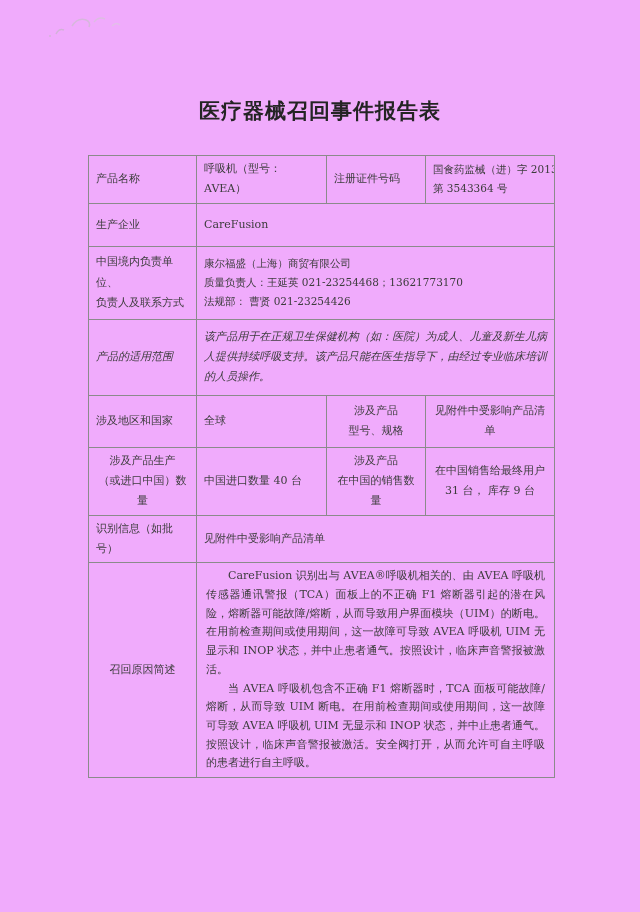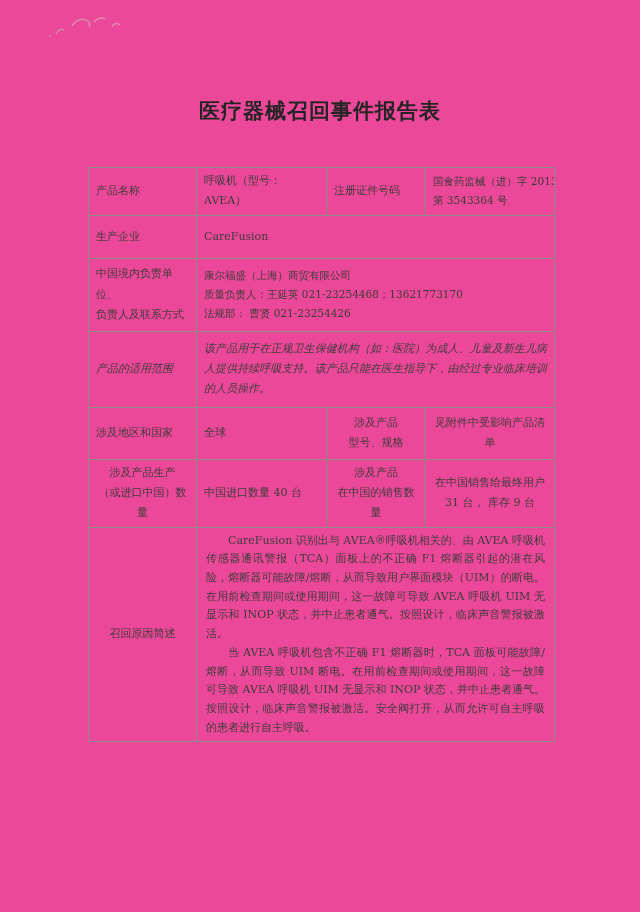--- a/index.html
+++ b/index.html
@@ -1,20 +1,20 @@
 <!DOCTYPE html>
 <html><head>
 <meta charset="utf-8">
 <style>
   html, body { margin: 0; padding: 0; }
   .page {
     position: relative;
     width: 640px;
     height: 912px;
-    background: #ec4899;
+    background: #f0abfc;
     overflow: hidden;
     font-family: "DejaVu Serif", "Liberation Serif", serif;
     color: #3c3c3c;
   }
   .scan-artifact {
     position: absolute;
     left: 42px;
     top: 6px;
     opacity: 0.55;
     filter: blur(0.6px);
@@ -26,21 +26,21 @@
     width: 100%;
     text-align: center;
     font-size: 21px;
     font-weight: bold;
     letter-spacing: 1px;
     color: #242424;
   }
   table.recall-table {
     position: absolute;
     left: 88px;
-    top: 167px;
+    top: 155px;
     width: 466px;
     border-collapse: collapse;
     table-layout: fixed;
   }
   td {
     border: 1px solid #8b8b8b;
     font-size: 11px;
     line-height: 1.85;
     padding: 3px 7px;
     vertical-align: middle;
@@ -133,20 +133,24 @@
     <tr class="r7">
       <td class="pre center">涉及产品生产
 （或进口中国）数量</td>
       <td>中国进口数量 40 台</td>
       <td class="pre center">涉及产品
 在中国的销售数量</td>
       <td class="prex center">在中国销售给最终用户
 31 台， 库存 9 台</td>
     </tr>
 
+    <tr class="r8">
+      <td>识别信息（如批号）</td>
+      <td colspan="3">见附件中受影响产品清单</td>
+    </tr>
 
     <tr class="r9">
       <td class="center">召回原因简述</td>
       <td colspan="3" class="reason-cell">
         <p>CareFusion 识别出与 AVEA®呼吸机相关的、由 AVEA 呼吸机传感器通讯警报（TCA）面板上的不正确 F1 熔断器引起的潜在风险，熔断器可能故障/熔断，从而导致用户界面模块（UIM）的断电。在用前检查期间或使用期间，这一故障可导致 AVEA 呼吸机 UIM 无显示和 INOP 状态，并中止患者通气。按照设计，临床声音警报被激活。</p>
         <p>当 AVEA 呼吸机包含不正确 F1 熔断器时，TCA 面板可能故障/熔断，从而导致 UIM 断电。在用前检查期间或使用期间，这一故障可导致 AVEA 呼吸机 UIM 无显示和 INOP 状态，并中止患者通气。按照设计，临床声音警报被激活。安全阀打开，从而允许可自主呼吸的患者进行自主呼吸。</p>
       </td>
     </tr>
 
   </tbody>

